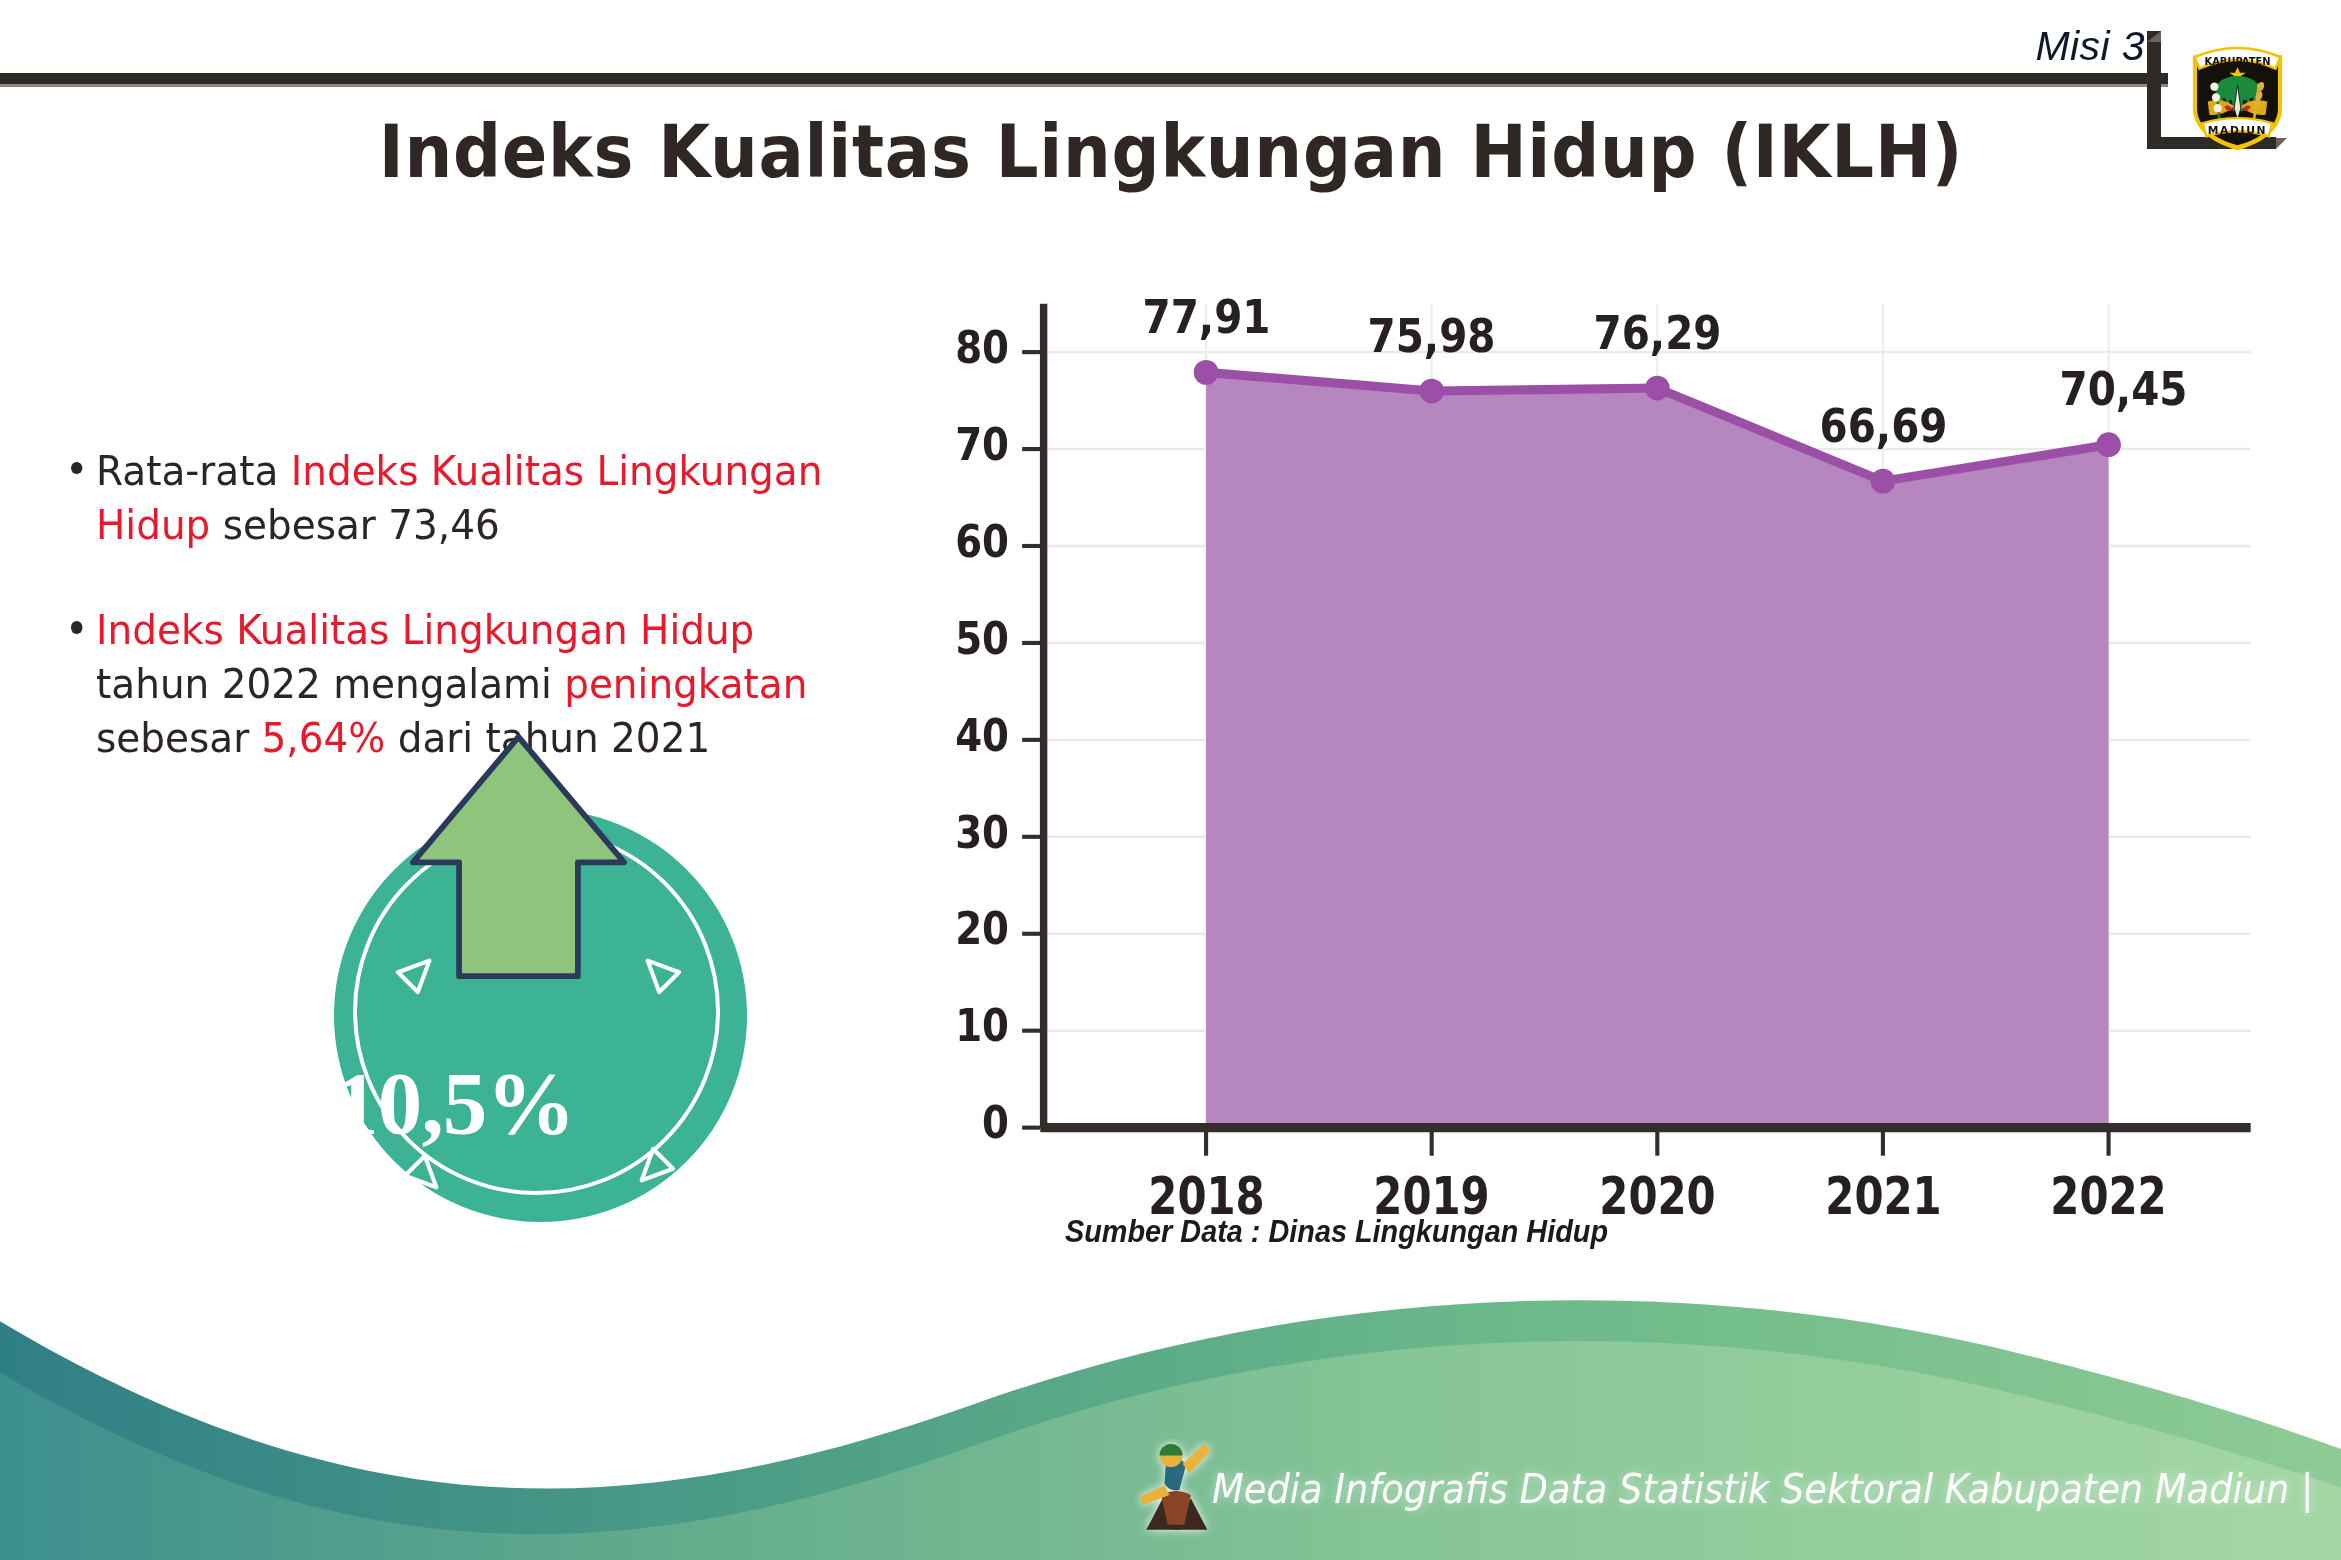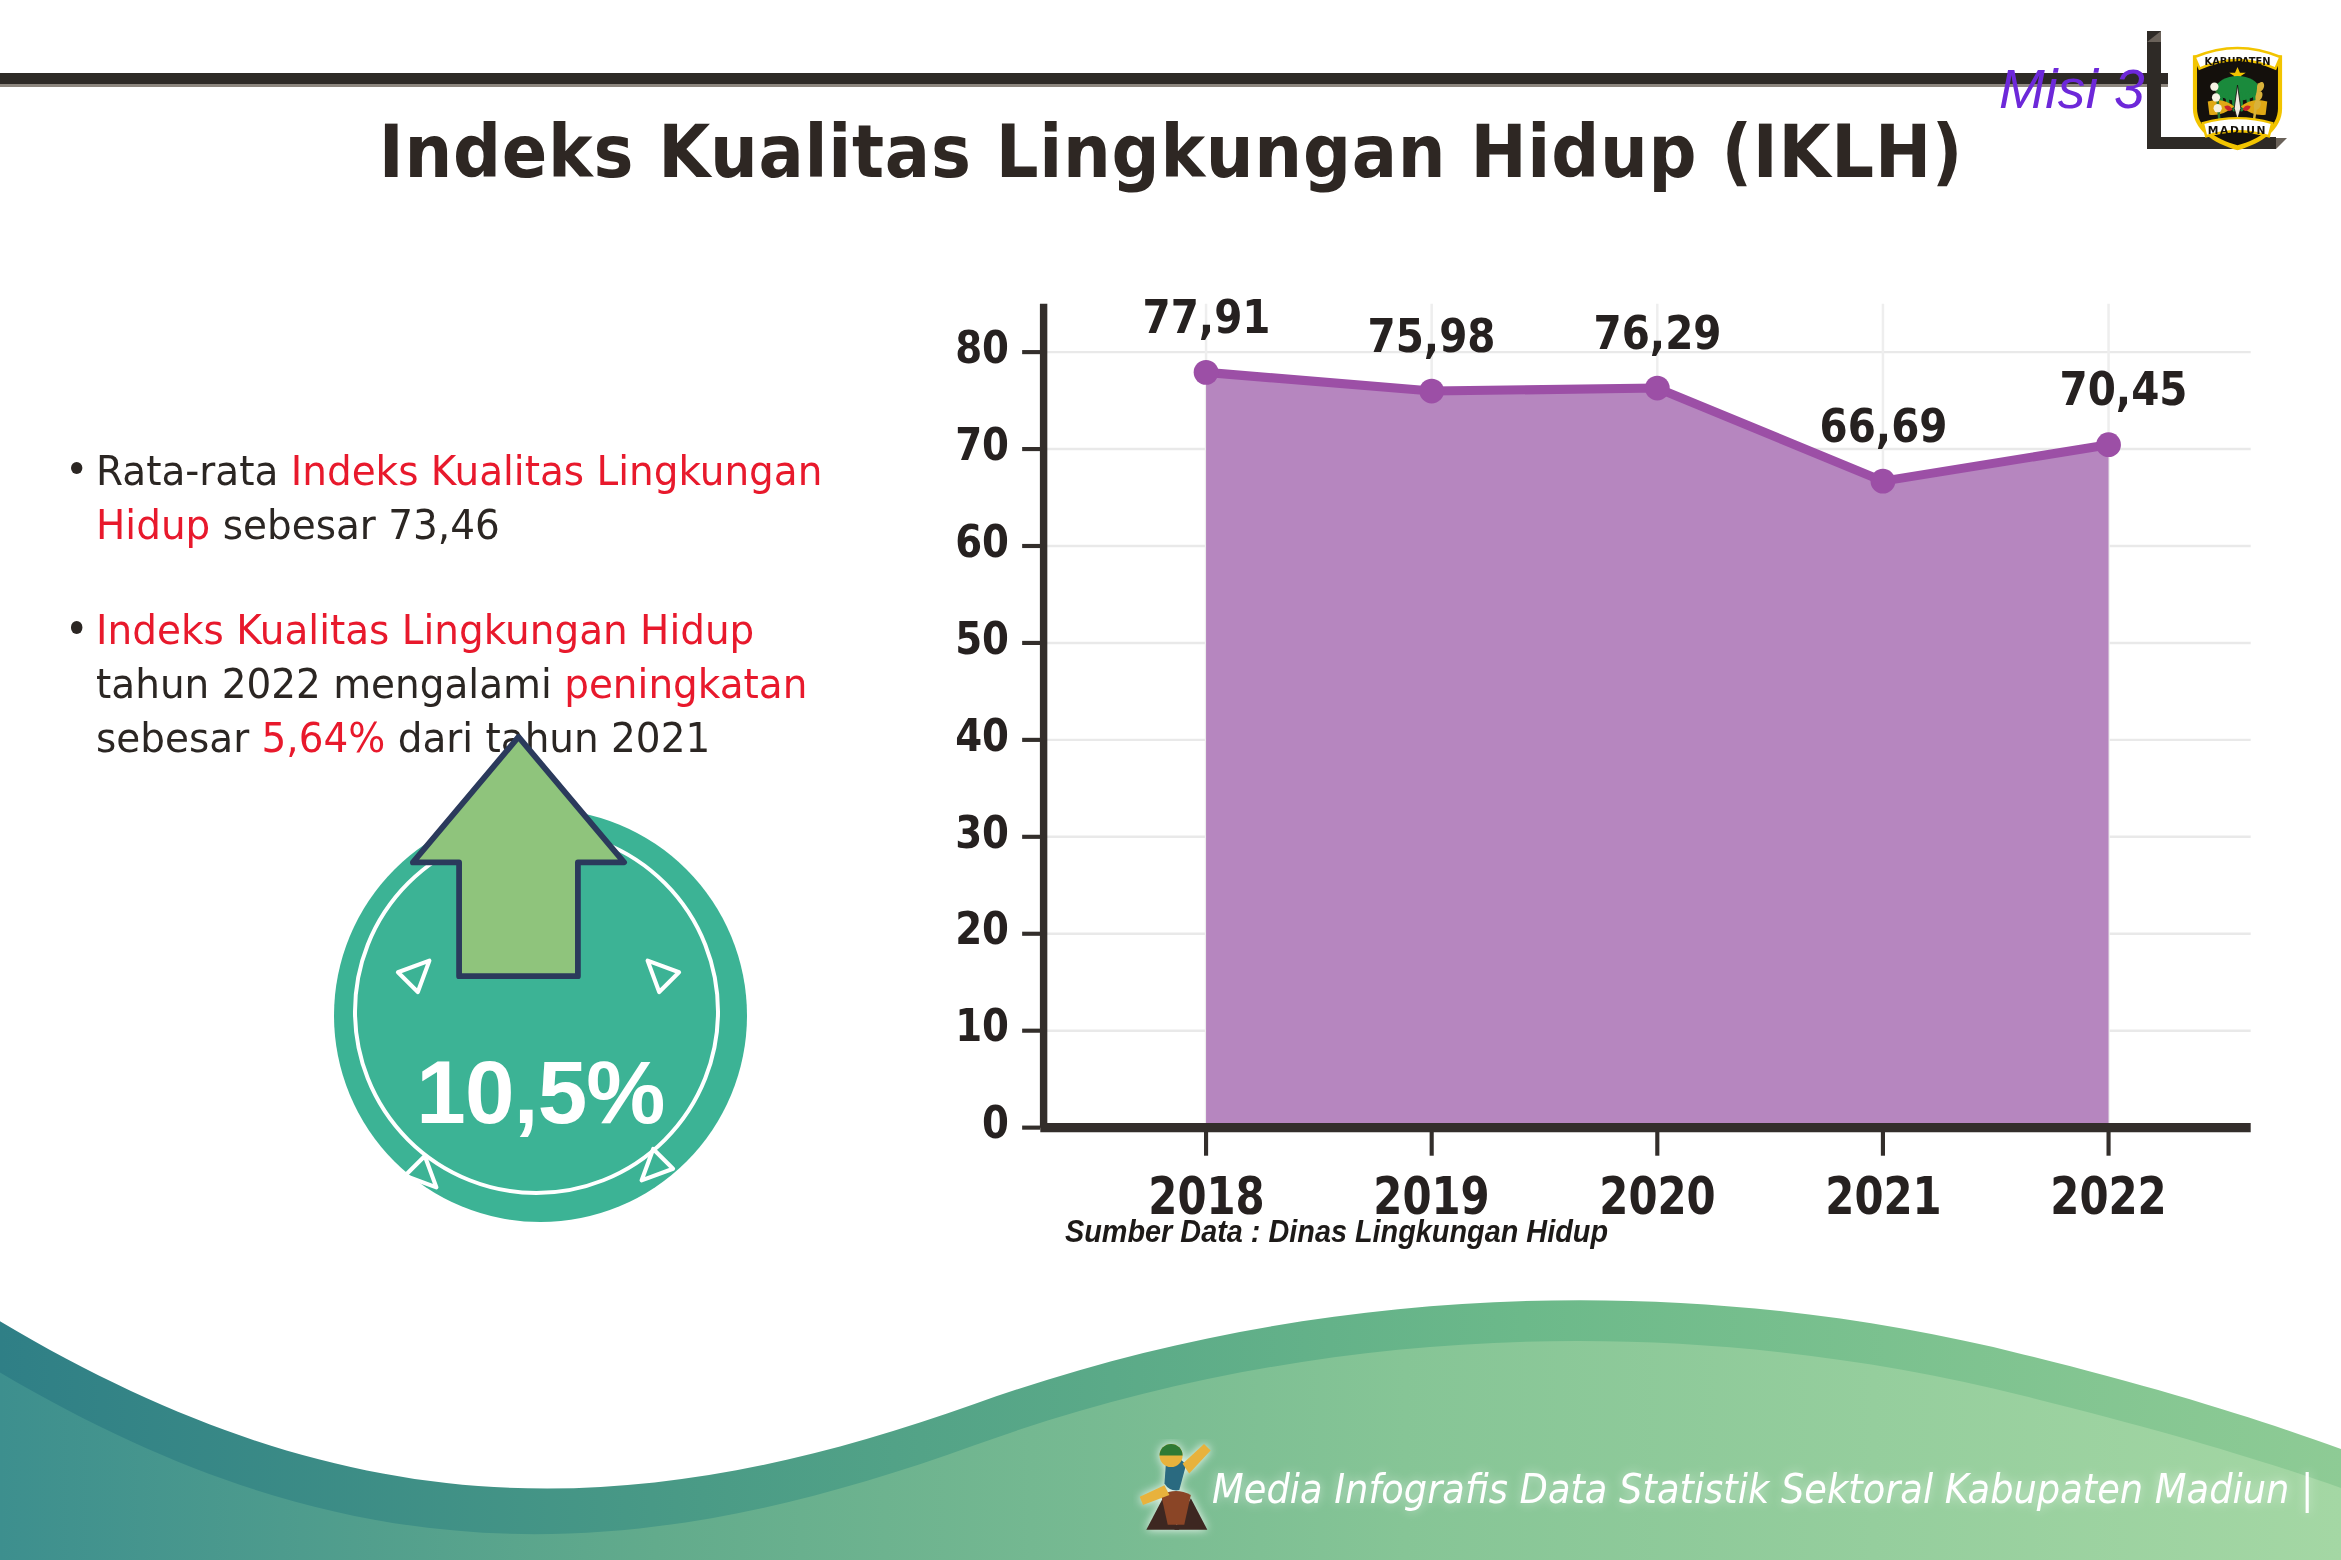--- a/index.html
+++ b/index.html
@@ -35,25 +35,24 @@
     width: 100%;
     height: 3.3px;
     background: #8d867e;
   }
   #misi-label {
     position: absolute;
     right: 197px;
     top: 23px;
     font-family: "Liberation Sans", sans-serif;
     font-style: italic;
-    font-size: 55px;
-    color: #6d28d9;
+    font-size: 41px;
+    color: #0f172a;
     letter-spacing: 0.4px;
     white-space: nowrap;
-    margin-top: 34px;
   }
   
   #logo-bracket {
     position: absolute;
     left: 2147px;
     top: 31px;
     width: 165px;
     height: 118px;
   }
   #logo-bracket .vbar {
@@ -174,24 +173,24 @@
   #badge-arrow {
     position: absolute;
     left: 69px;
     top: -79px;
     width: 231px;
     height: 273px;
   }
   #badge-value {
     position: absolute;
     left: 0;
-    top: 232px;
+    top: 243px;
     width: 413px;
-    text-align: center;
-    font-family: Liberation Sans, sans-serif;
+    text-align: left;
+    font-family: Liberation Serif, serif;
     font-weight: bold;
     font-size: 89px;
     color: #ffffff;
     letter-spacing: -0.8px;
   }
   .badge-tri {
     position: absolute;
     width: 43px;
     height: 43px;
   }

